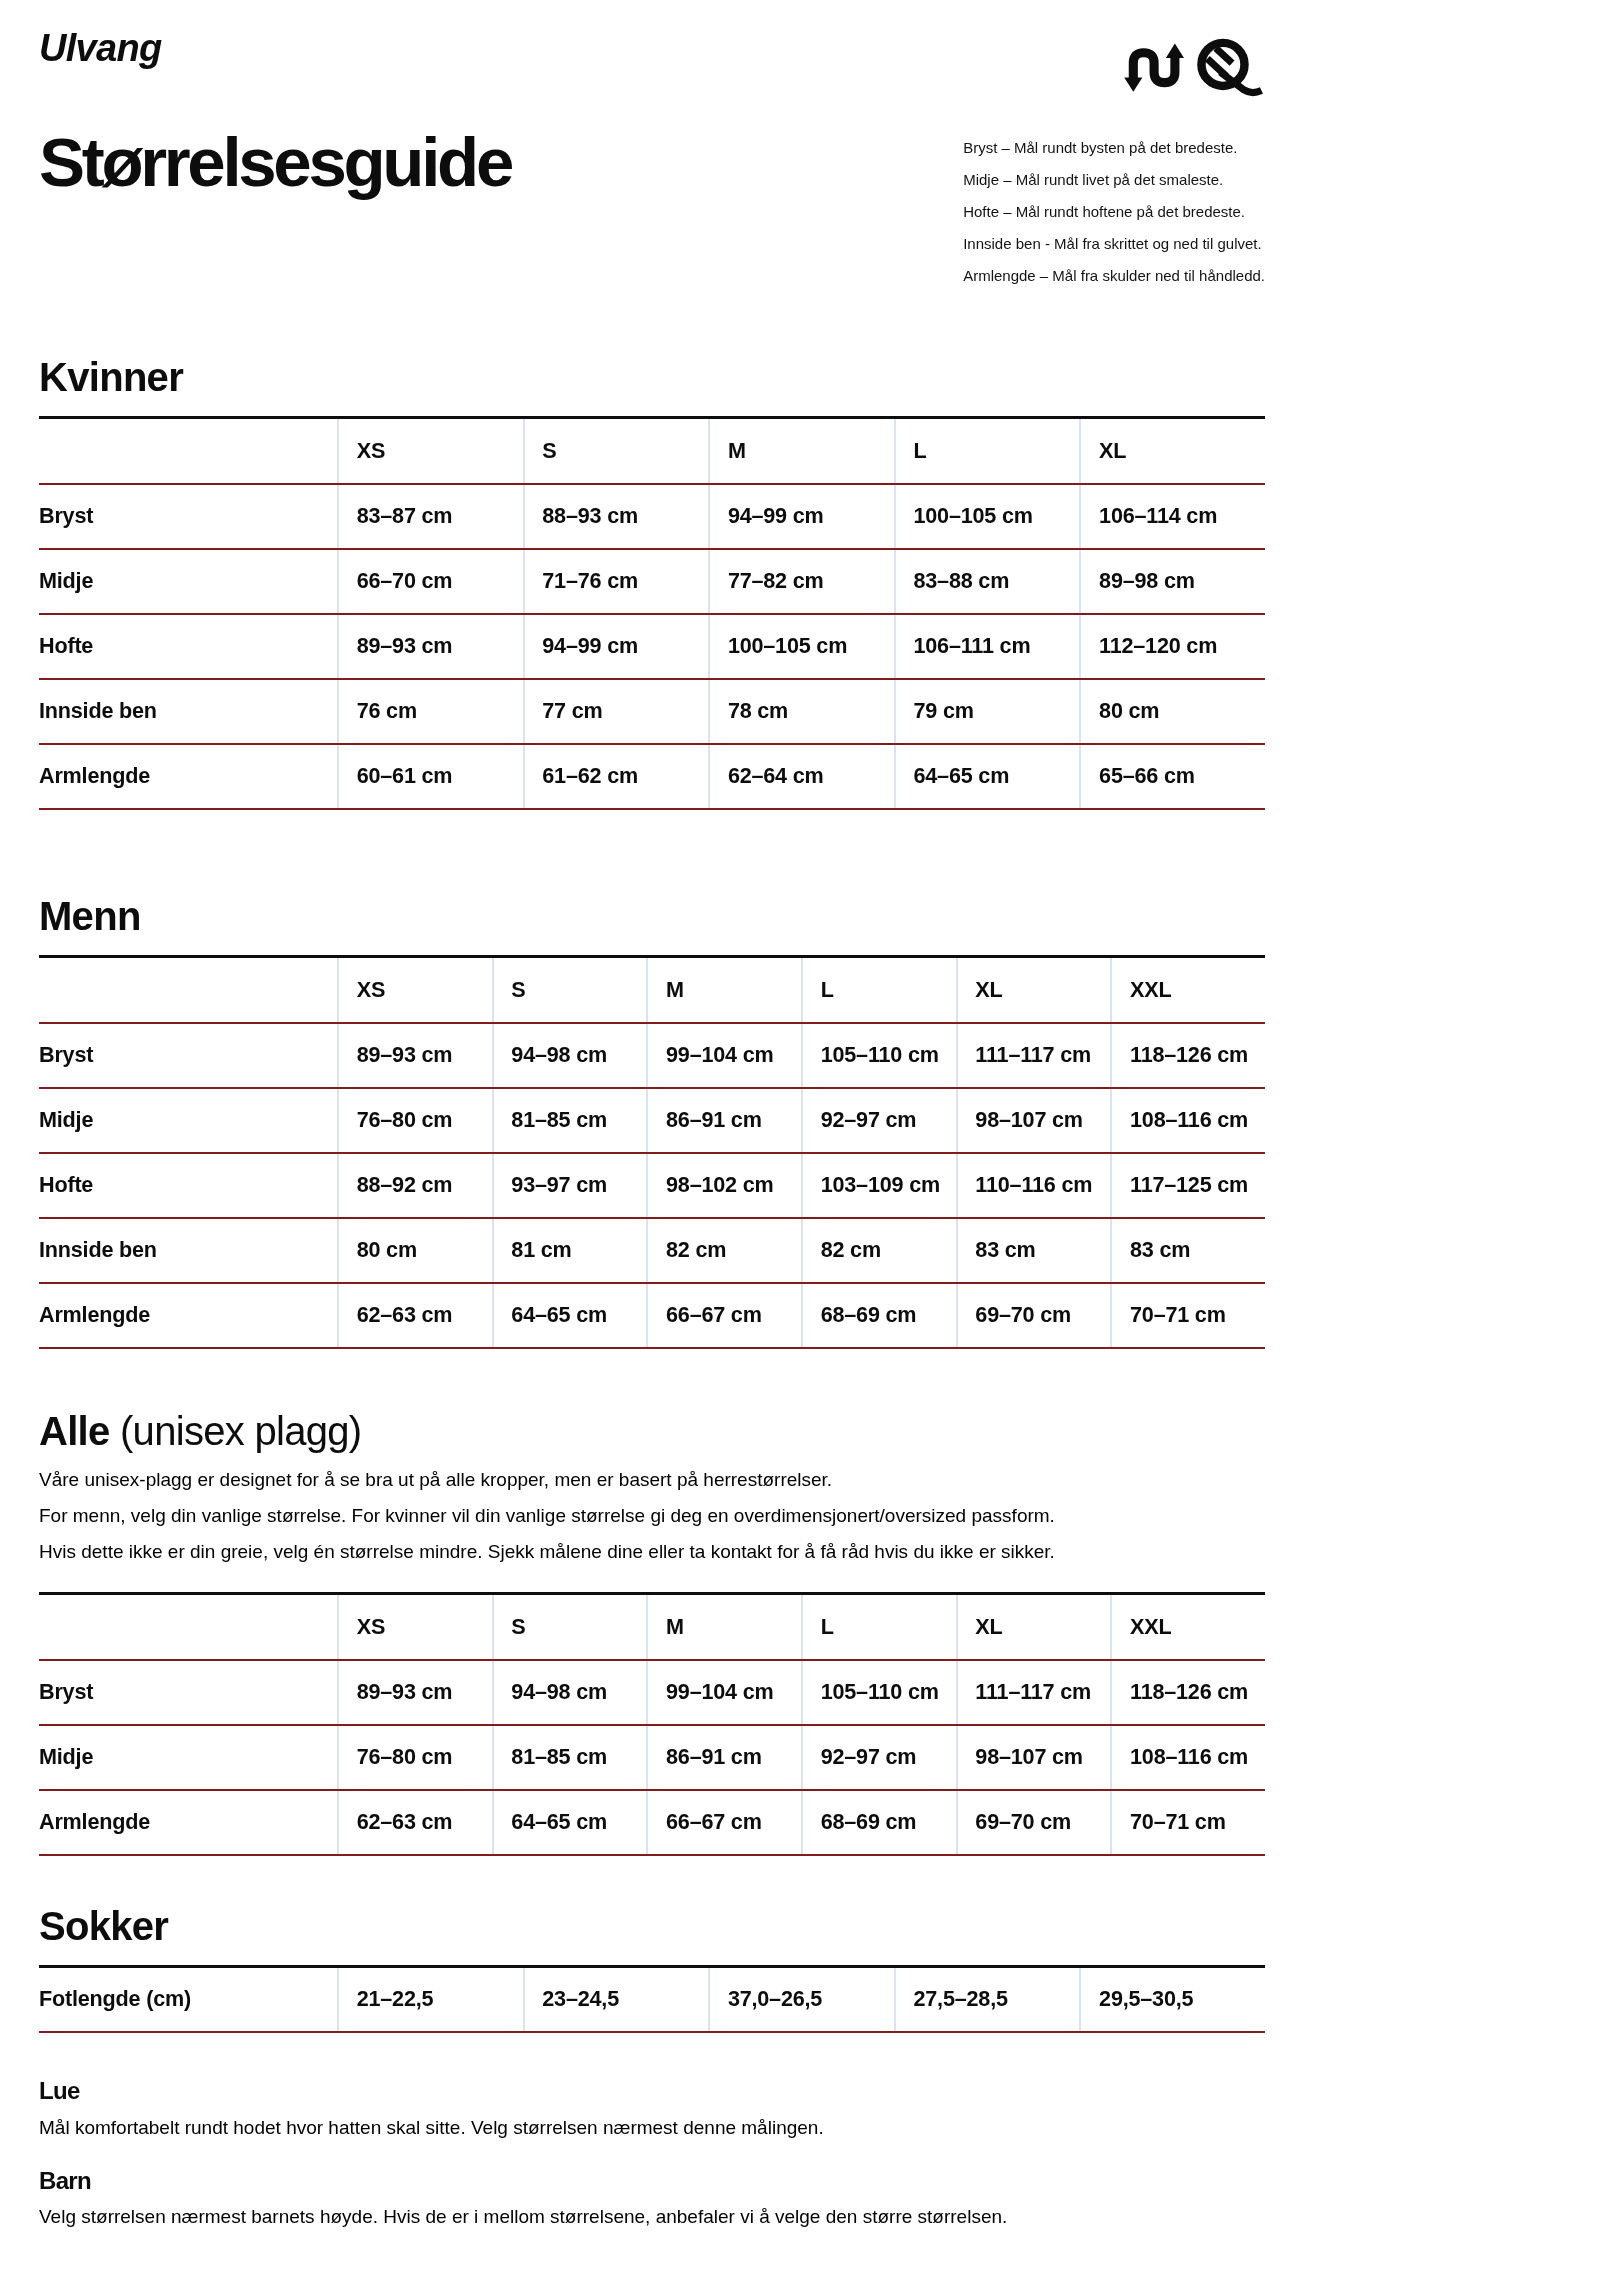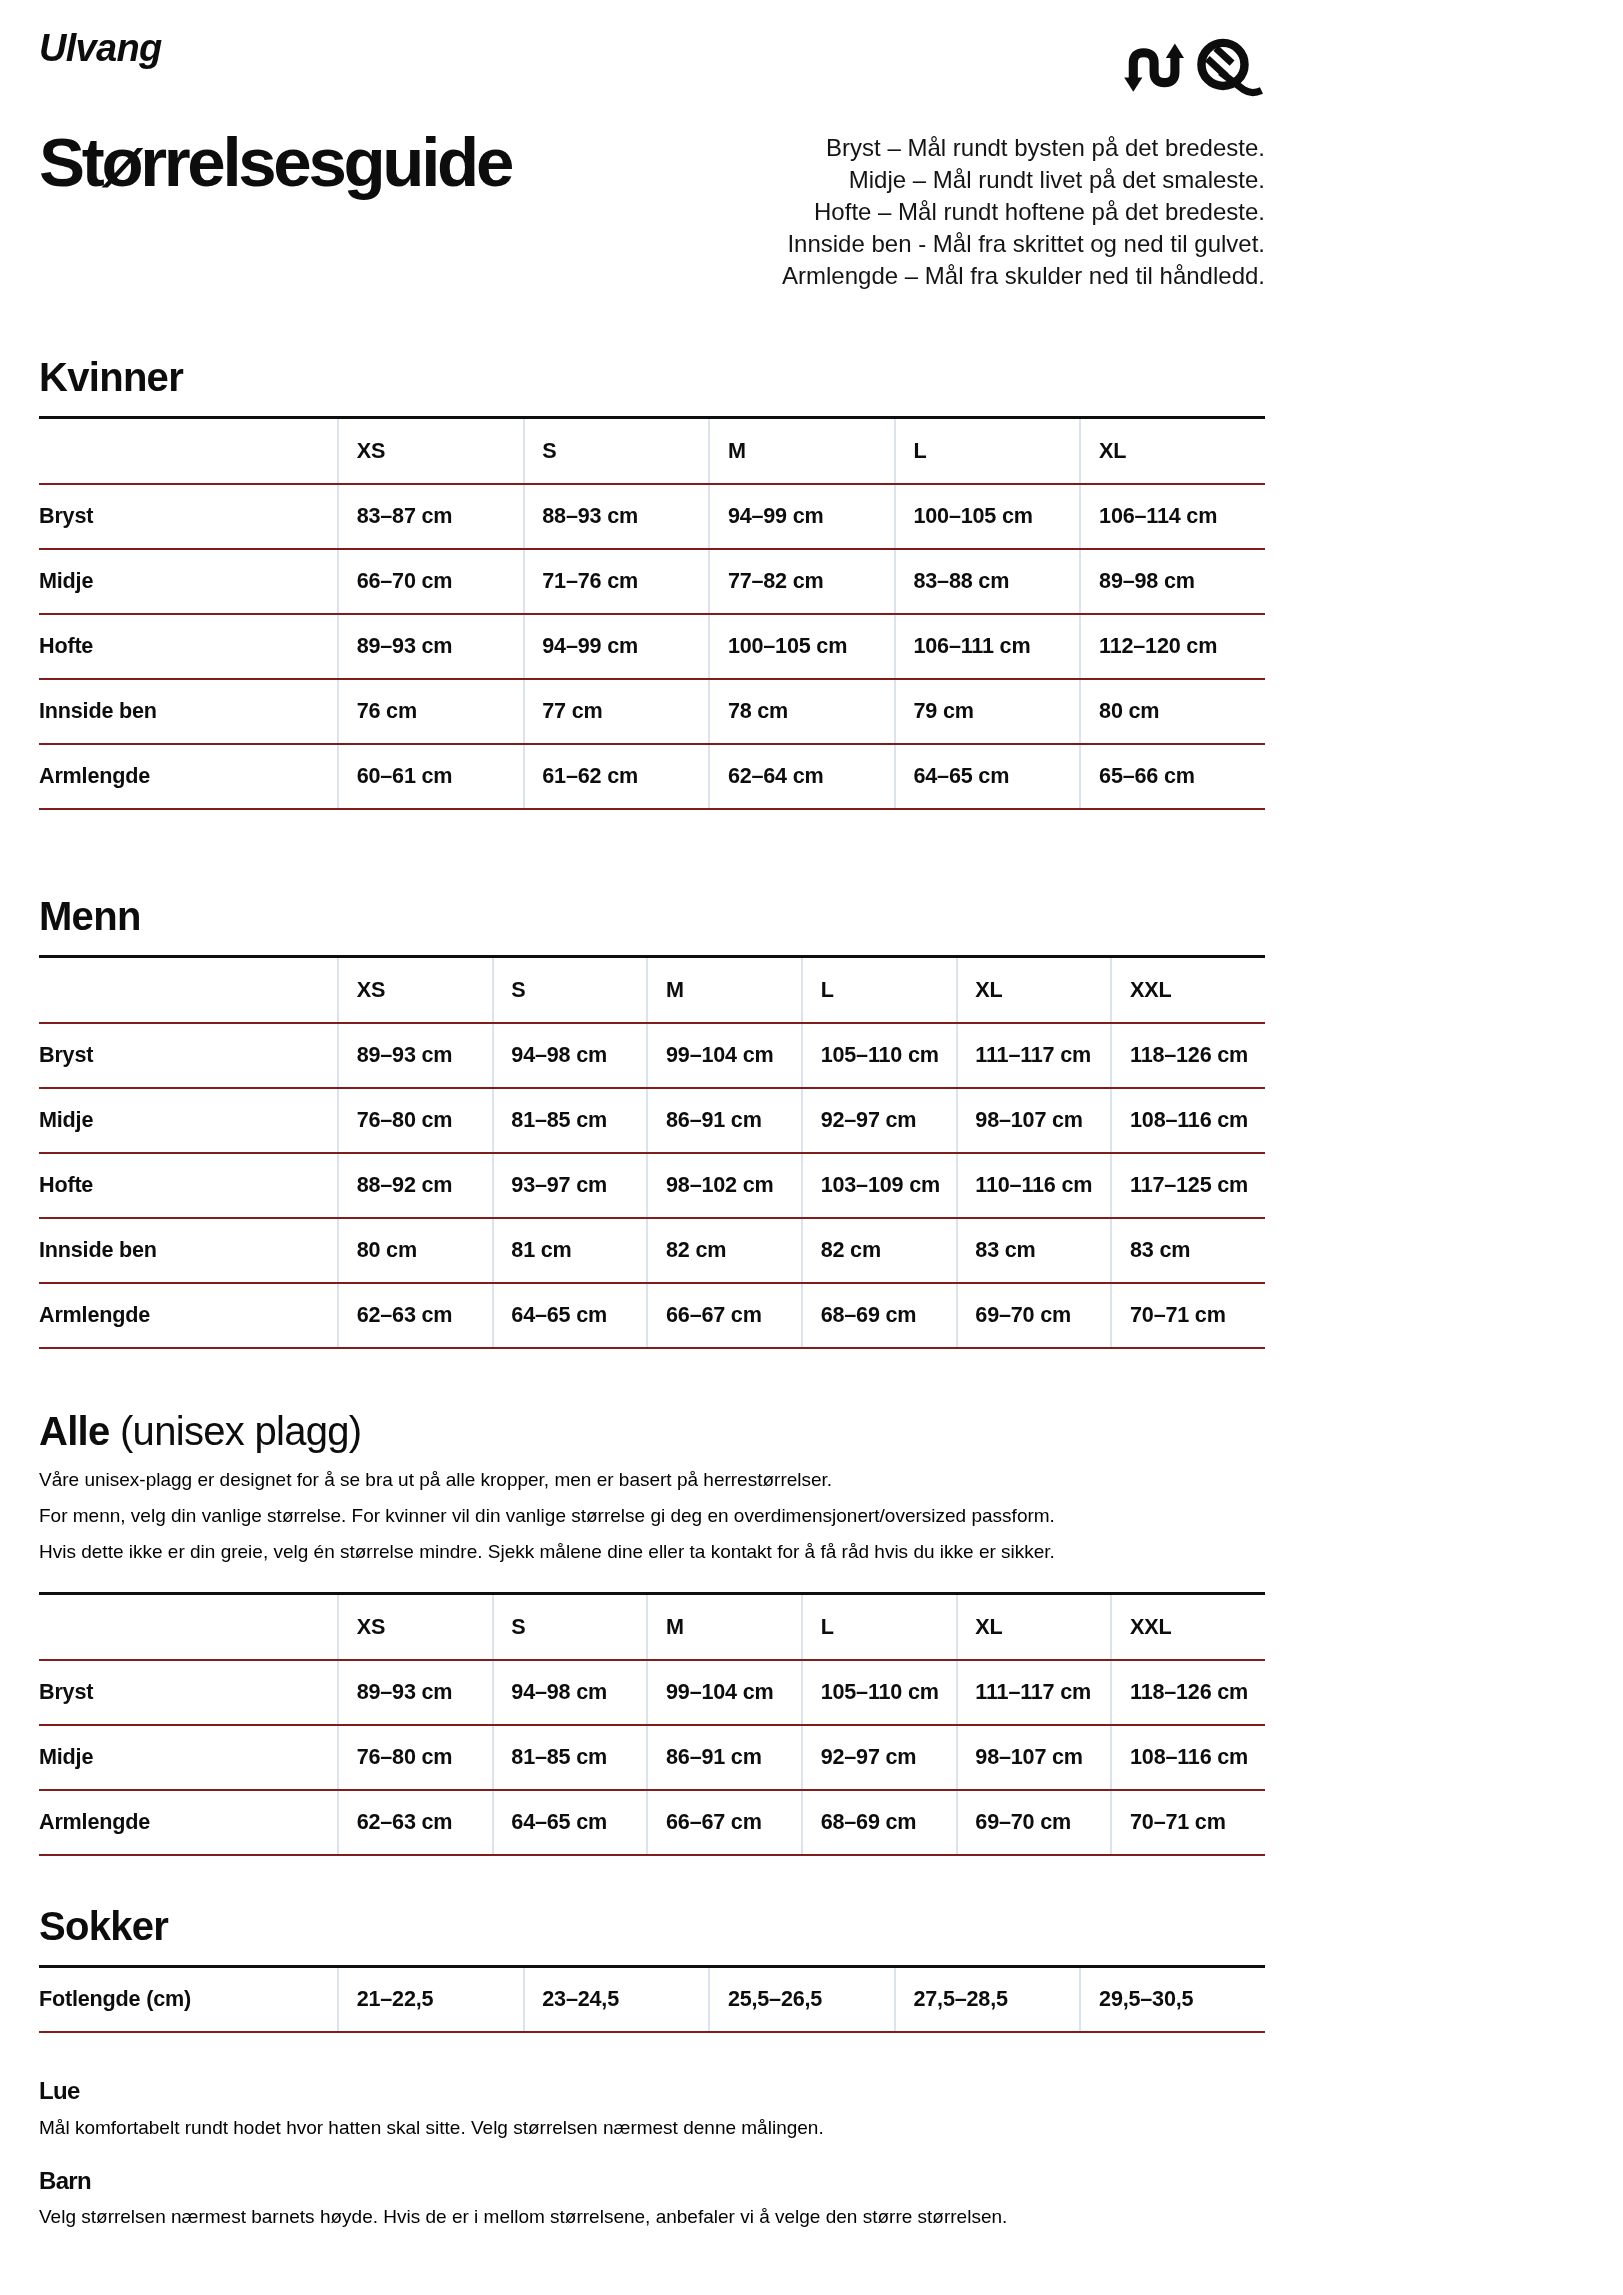--- a/index.html
+++ b/index.html
@@ -44,22 +44,21 @@
     margin-top: 47px;
   }
   h1.page-title {
     margin: 0;
     font-size: 69px;
     font-weight: 700;
     letter-spacing: -3.3px;
     line-height: 1.05;
   }
   .instructions {
-    text-align: right;
-    font-size: 24px;
+    font-size: 15px;
     line-height: 32px;
     font-weight: 400;
     padding-top: 5.2px;
     color: #141414;
   }
   
   .section-heading {
     margin: 0;
     font-size: 40px;
     font-weight: 700;
@@ -314,21 +313,21 @@
       </div>
   </div>
 
   <div class="sec-sokker">
     <h2 class="section-heading">Sokker</h2>
     <div class="size-table">
         <div class="t-row cols5">
           <div class="t-cell t-label">Fotlengde (cm)</div>
           <div class="t-cell">21–22,5</div>
           <div class="t-cell">23–24,5</div>
-          <div class="t-cell">25,5–26,5</div>
+          <div class="t-cell">37,0–26,5</div>
           <div class="t-cell">27,5–28,5</div>
           <div class="t-cell">29,5–30,5</div>
         </div>
       </div>
   </div>
 
   <div class="sec-lue">
     <h3 class="small-heading">Lue</h3>
     <div class="body-text small-text">Mål komfortabelt rundt hodet hvor hatten skal sitte. Velg størrelsen nærmest denne målingen.</div>
   </div>

